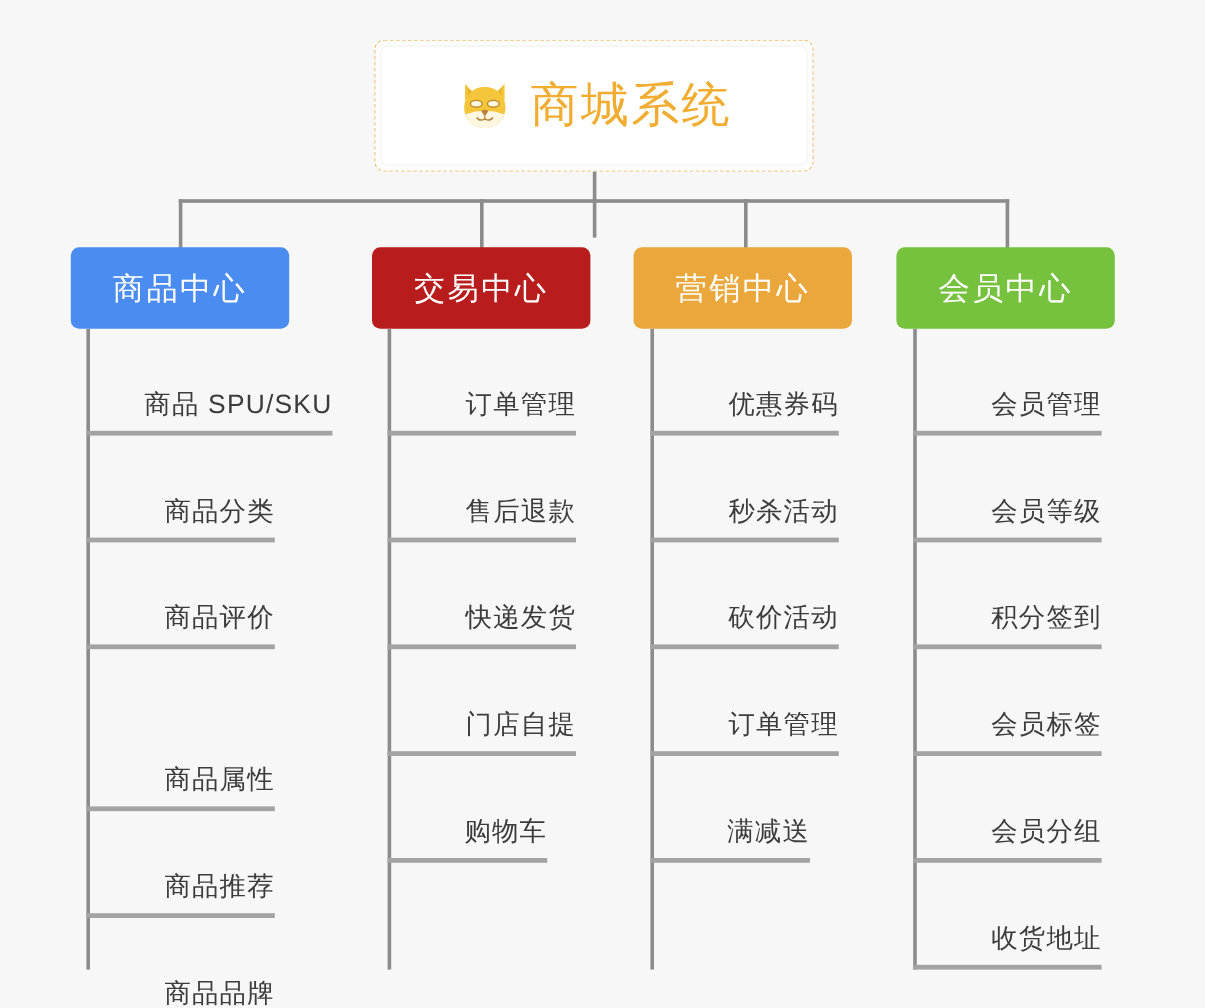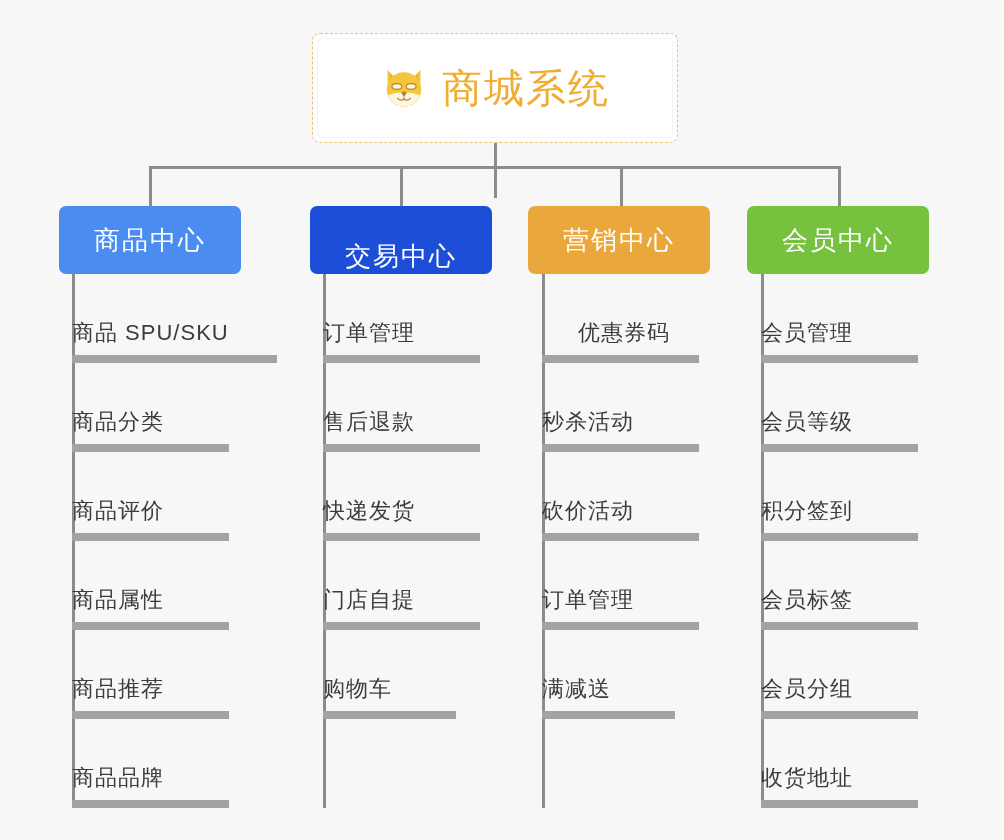--- a/index.html
+++ b/index.html
@@ -97,24 +97,24 @@
     position: absolute;
     left: 0;
     top: 0;
     width: 3px;
     background: #8c8c8c;
   }
   .leaf-item {
     position: relative;
     height: 89px;
     box-sizing: border-box;
-    border-bottom: 8px solid #a3a3a3;
+    border-bottom: 4px solid #a3a3a3;
     display: flex;
     align-items: flex-end;
-    justify-content: flex-start;
+    justify-content: flex-end;
     padding-bottom: 7px;
   }
   .leaf-label {
     font-size: 22px;
     color: #3c3c3c;
     letter-spacing: 1px;
     white-space: nowrap;
   }
 </style>
 </head>
@@ -159,32 +159,32 @@
     <div class="leaf-trunk" style="height:534px;"></div>
     <div class="leaf-item" style="width:205px;">
       <span class="leaf-label">商品 SPU/SKU</span>
     </div>
     <div class="leaf-item" style="width:157px;">
       <span class="leaf-label">商品分类</span>
     </div>
     <div class="leaf-item" style="width:157px;">
       <span class="leaf-label">商品评价</span>
     </div>
-    <div class="leaf-item" style="width:157px;">
+    <div class="leaf-item" style="width:157px;margin-top:46px;">
       <span class="leaf-label">商品属性</span>
     </div>
     <div class="leaf-item" style="width:157px;">
       <span class="leaf-label">商品推荐</span>
     </div>
     <div class="leaf-item" style="width:157px;">
       <span class="leaf-label">商品品牌</span>
     </div>
   </div>
 
-  <div class="cat-box" style="left: 310px; top: 206px; width: 182px; background: #1d4ed8; align-items: flex-end;">
+  <div class="cat-box" style="left: 310px; top: 206px; width: 182px; background: #b91c1c;">
     <span>交易中心</span>
   </div>
   <div class="leaf-col" style="left:323px; top:274px;">
     <div class="leaf-trunk" style="height:534px;"></div>
     <div class="leaf-item" style="width:157px;">
       <span class="leaf-label">订单管理</span>
     </div>
     <div class="leaf-item" style="width:157px;">
       <span class="leaf-label">售后退款</span>
     </div>

